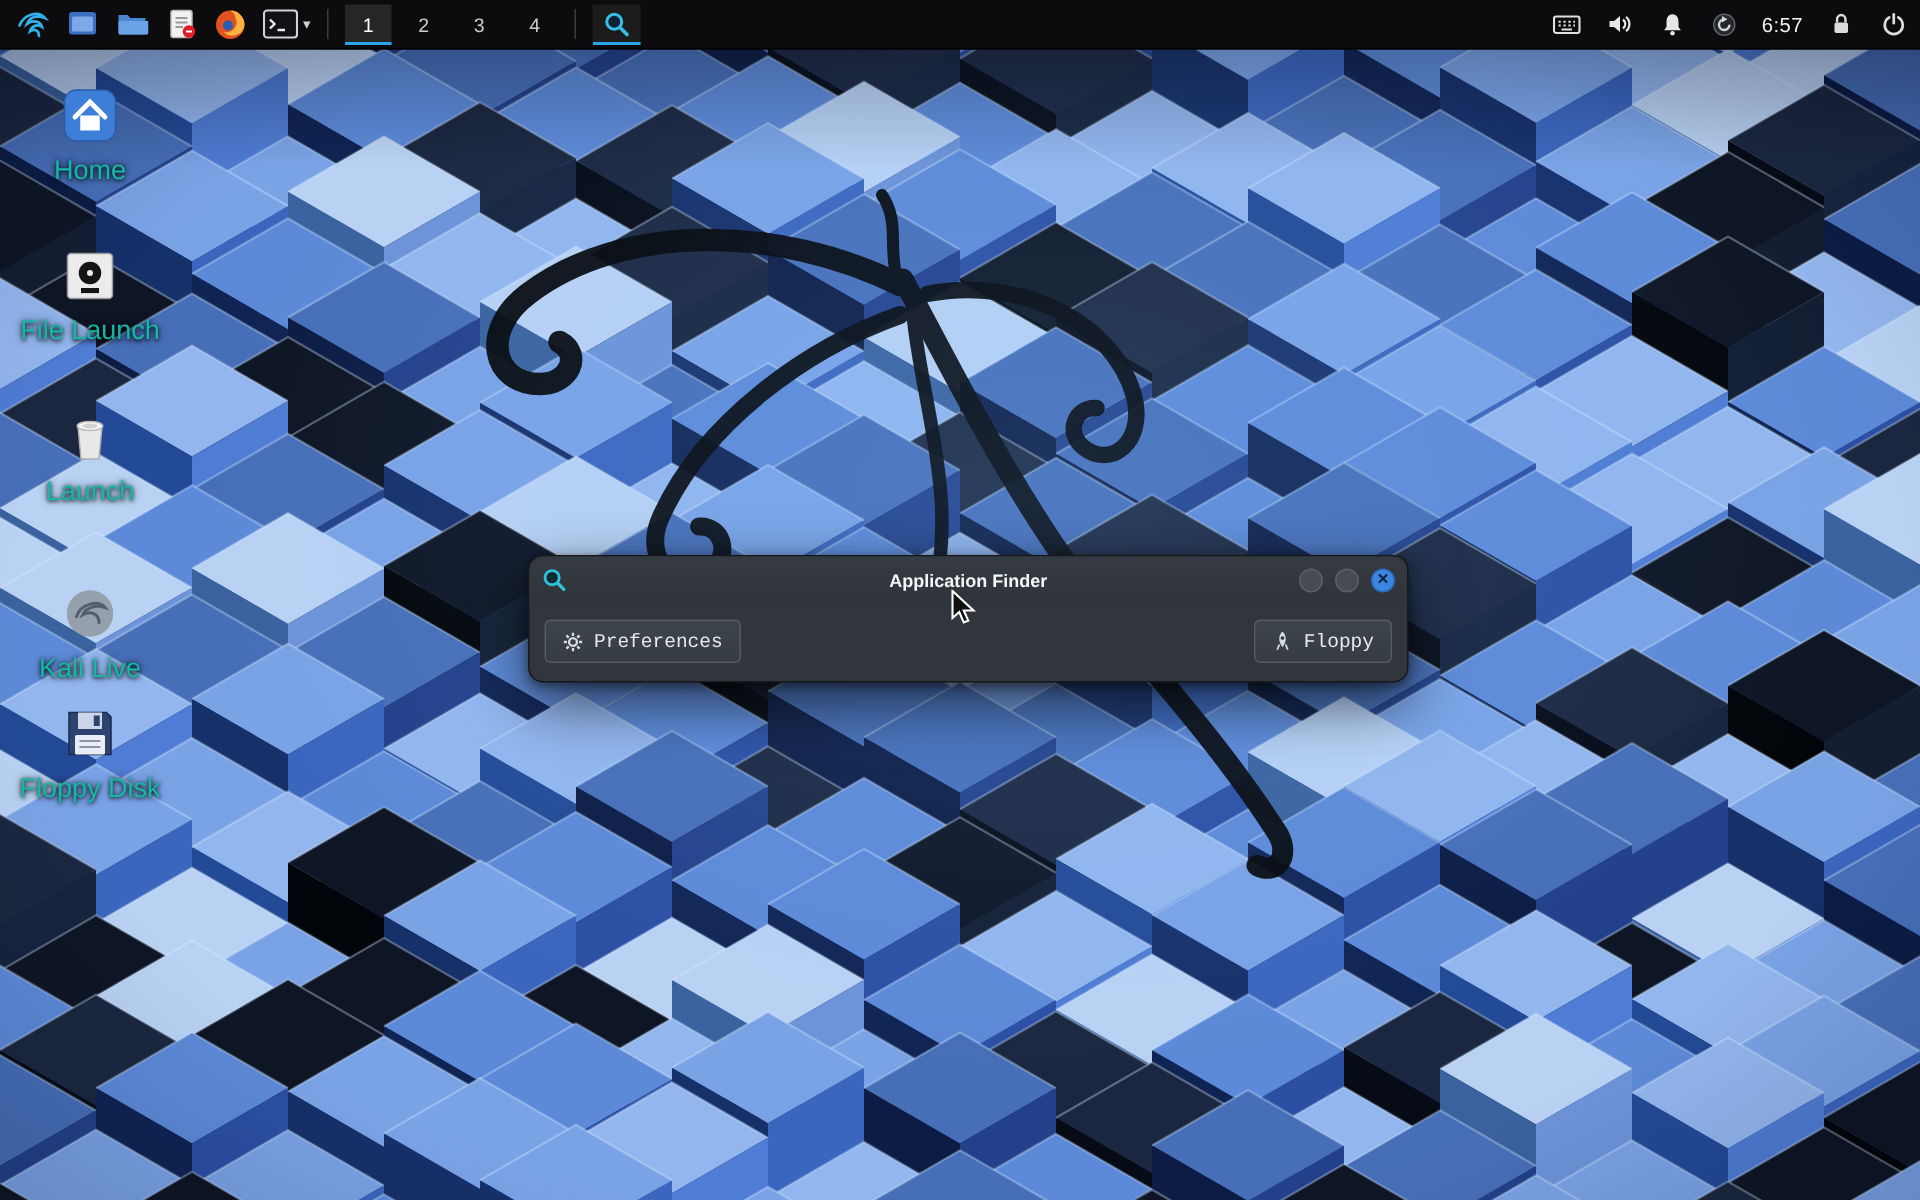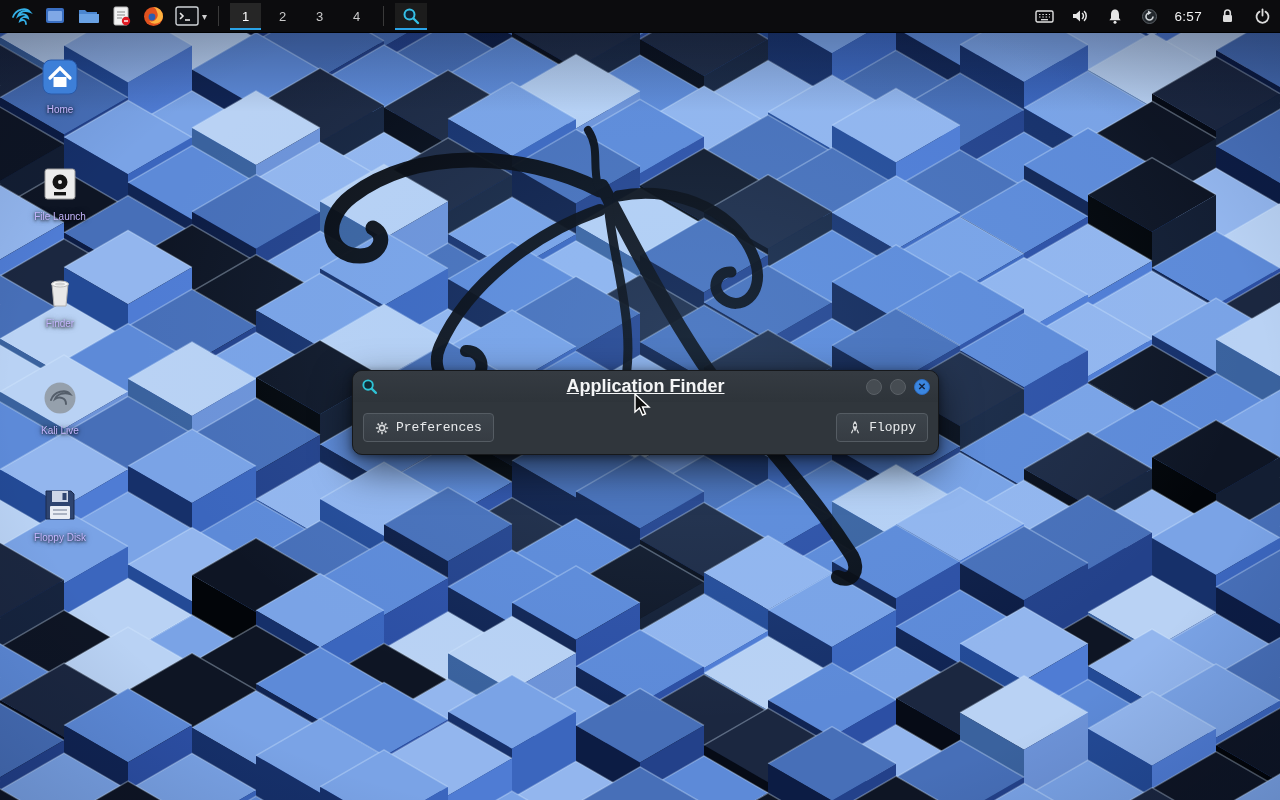--- a/index.html
+++ b/index.html
@@ -47,39 +47,39 @@
   .tray .ticon { display:grid; place-items:center; width:20px; height:20px; cursor:pointer; }
   .clock { font-size:13.5px; color:#f2f2f2; letter-spacing:.3px; cursor:pointer; }
 
   
   .desk-icon {
     position:absolute; left:8px; width:104px; z-index:10;
     display:flex; flex-direction:column; align-items:center; gap:6px;
     cursor:pointer;
   }
   .di-label {
-    font-size:10px; color:#c4b5fd; text-align:center;
+    font-size:18px; color:#14b8a6; text-align:center;
     text-shadow:0 1px 3px rgba(0,0,0,.95), 0 0 6px rgba(0,0,0,.6);
     line-height:1.1;
   }
 
   
   .dialog {
     position:absolute; left:352px; top:370px; width:587px; z-index:40;
     background:#30363c; border:1px solid #16181b; border-radius:10px;
     box-shadow:0 14px 38px rgba(0,0,0,.6), 0 2px 8px rgba(0,0,0,.45);
   }
   .titlebar {
     height:31px; display:flex; align-items:center; padding:0 8px;
     background:linear-gradient(180deg,#353b42,#2e343a);
     border-radius:9px 9px 0 0; position:relative;
   }
   .title {
     position:absolute; left:0; right:0; text-align:center;
-    font-size:18px; font-weight:bold; color:#f4f5f6; pointer-events:none;text-decoration:underline;
+    font-size:12px; font-weight:bold; color:#f4f5f6; pointer-events:none;
   }
   .winbtns { margin-left:auto; display:flex; gap:8px; align-items:center; z-index:2; }
   .wbtn {
     width:16px; height:16px; border-radius:50%; cursor:pointer;
     background:#464c52; border:1px solid #5a6066;
   }
   .wbtn.close {
     background:#3b86e0; border-color:#2d6cc0;
     display:grid; place-items:center;
     color:#12203c; font-size:10px; font-weight:bold; line-height:1;
@@ -1558,32 +1558,32 @@
   </svg>
   <div class="di-label">File Launch</div>
 </div>
 
 <div class="desk-icon" style="top:270px">
   <svg width="42" height="42" viewBox="0 0 42 42">
     <path d="M13 14 L29 14 L27 36 L15 36 Z" fill="#e8e8e8" stroke="#b0b0b0"></path>
     <ellipse cx="21" cy="14" rx="8.5" ry="3" fill="#f7f7f7" stroke="#bcbcbc"></ellipse>
     <ellipse cx="21" cy="14" rx="5" ry="1.6" fill="#d2d2d2"></ellipse>
   </svg>
-  <div class="di-label">Finder</div>
+  <div class="di-label">Launch</div>
 </div>
 
-<div class="desk-icon" style="top:377px">
+<div class="desk-icon" style="top:388px">
   <svg width="42" height="42" viewBox="0 0 42 42" opacity="0.8">
     <circle cx="21" cy="21" r="15.5" fill="#8d949b"></circle>
     <path d="M12 23 C15 14 27 12 31 17 C25 15 18 17 16 22 C21 19 27 21 27 27" stroke="#3c4248" fill="none" stroke-width="2" stroke-linecap="round"></path>
   </svg>
   <div class="di-label">Kali Live</div>
 </div>
 
-<div class="desk-icon" style="top:484px">
+<div class="desk-icon" style="top:468px">
   <svg width="42" height="42" viewBox="0 0 42 42">
     <path d="M7 7 H32 L35 10 V35 H7 Z" fill="#2e4470" stroke="#1a2a4e"></path>
     <rect x="13" y="7" width="16" height="11" fill="#cdd6e8"></rect>
     <rect x="23.5" y="9" width="4" height="7" fill="#2e4470"></rect>
     <rect x="11" y="22" width="20" height="13" rx="1" fill="#e9edf5"></rect>
     <line x1="14" y1="26" x2="28" y2="26" stroke="#8a94a8" stroke-width="1.3"></line>
     <line x1="14" y1="30" x2="28" y2="30" stroke="#8a94a8" stroke-width="1.3"></line>
   </svg>
   <div class="di-label">Floppy Disk</div>
 </div>

